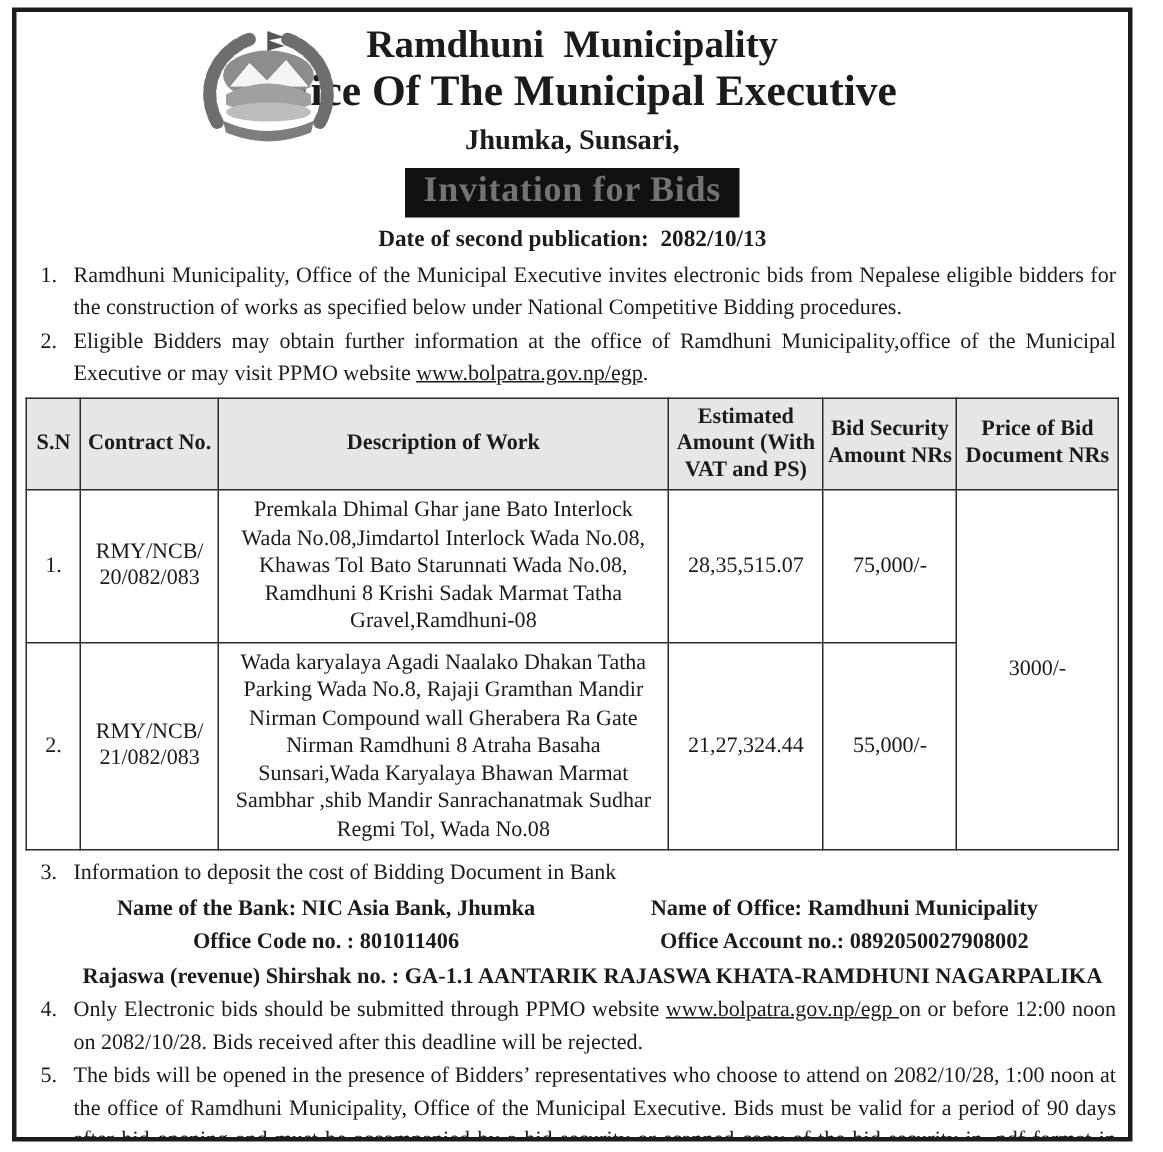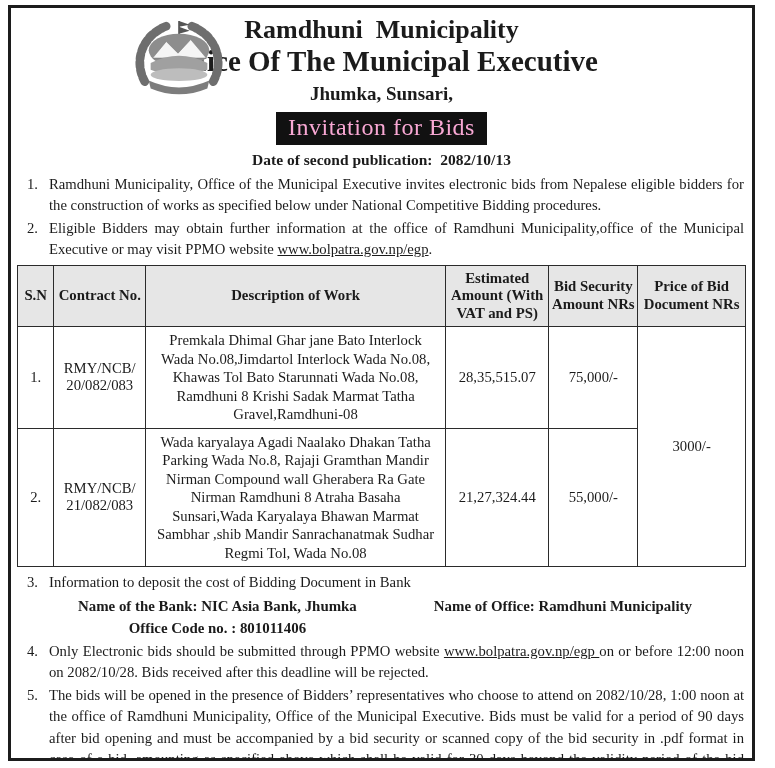--- a/index.html
+++ b/index.html
@@ -7,21 +7,21 @@
         font-family:"Liberation Serif", serif;color:#1b1b1b;}
   .frame{position:absolute;left:8px;top:5px;right:9px;bottom:7px;border:3px solid #1c1c1c;
          padding:6px 6px 0 6px;overflow:hidden;}
   
   .watermark{position:absolute;left:205px;top:362px;z-index:-1;opacity:.9;}
   header{position:relative;text-align:center;}
   .logo{position:absolute;left:112px;top:4px;width:100px;height:86px;}
   .t-muni{font-size:26px;font-weight:bold;margin:1px 0 0;line-height:1.12;white-space:pre-wrap;}
   .t-office{font-size:29px;font-weight:bold;margin:2px 0 0;line-height:1.1;}
   .t-addr{font-size:19px;font-weight:bold;margin-top:4px;line-height:1.25;}
-  .banner{display:inline-block;background:#111111;color:#f9a8d4;font-size:24px;font-weight:normal;
+  .banner{display:inline-block;background:#111111;color:#737373;font-size:24px;font-weight:bold;
           padding:2px 12px 4px;margin-top:6px;letter-spacing:.5px;}
   .pubdate{font-size:15.5px;font-weight:bold;margin-top:6px;white-space:pre-wrap;}
   .clauses{margin-top:5px;}
   .clause{display:flex;font-size:14.7px;line-height:21.5px;margin:1px 2px 0 2px;text-align:justify;}
   .clause .num{flex:0 0 30px;padding-left:8px;box-sizing:border-box;text-align:left;}
   .clause .cbody{flex:1;}
   .doclink{color:inherit;text-decoration:underline;cursor:pointer;}
   table.bids{width:100%;border-collapse:collapse;margin-top:4px;table-layout:fixed;}
   .bids th,.bids td{border:1.5px solid #2b2b2b;text-align:center;vertical-align:middle;}
   .bids th{background:#e6e6e6;font-size:14.8px;font-weight:bold;line-height:1.18;padding:4px 2px;}
@@ -134,21 +134,23 @@
         <span class="num">3.</span>
         <span class="cbody">Information to deposit the cost of Bidding Document in Bank</span>
       </div>
       <div class="bank-block">
         <div class="bank-grid">
           <span>Name of the Bank: NIC Asia Bank, Jhumka</span>
           <span>Name of Office: Ramdhuni Municipality</span>
         </div>
         <div class="bank-grid">
           <span>Office Code no. : 801011406</span>
+          <span>Office Account no.: 0892050027908002</span>
         </div>
+        <div>Rajaswa (revenue) Shirshak no. : GA-1.1 AANTARIK RAJASWA KHATA-RAMDHUNI NAGARPALIKA</div>
       </div>
       <div class="clause">
         <span class="num">4.</span>
         <span class="cbody"><span>Only Electronic bids should be submitted through PPMO website </span><span class="doclink">www.bolpatra.gov.np/egp </span><span>on or before 12:00 noon on 2082/10/28. Bids received after this deadline will be rejected.</span></span>
       </div>
       <div class="clause">
         <span class="num">5.</span>
         <span class="cbody">The bids will be opened in the presence of Bidders’ representatives who choose to attend on 2082/10/28, 1:00 noon at the office of Ramdhuni Municipality, Office of the Municipal Executive. Bids must be valid for a period of 90 days after bid opening and must be accompanied by a bid security or scanned copy of the bid security in .pdf format in case of e-bid, amounting as specified above which shall be valid for 30 days beyond the validity period of the bid (i.e.120 days).</span>
       </div>
     </div>

